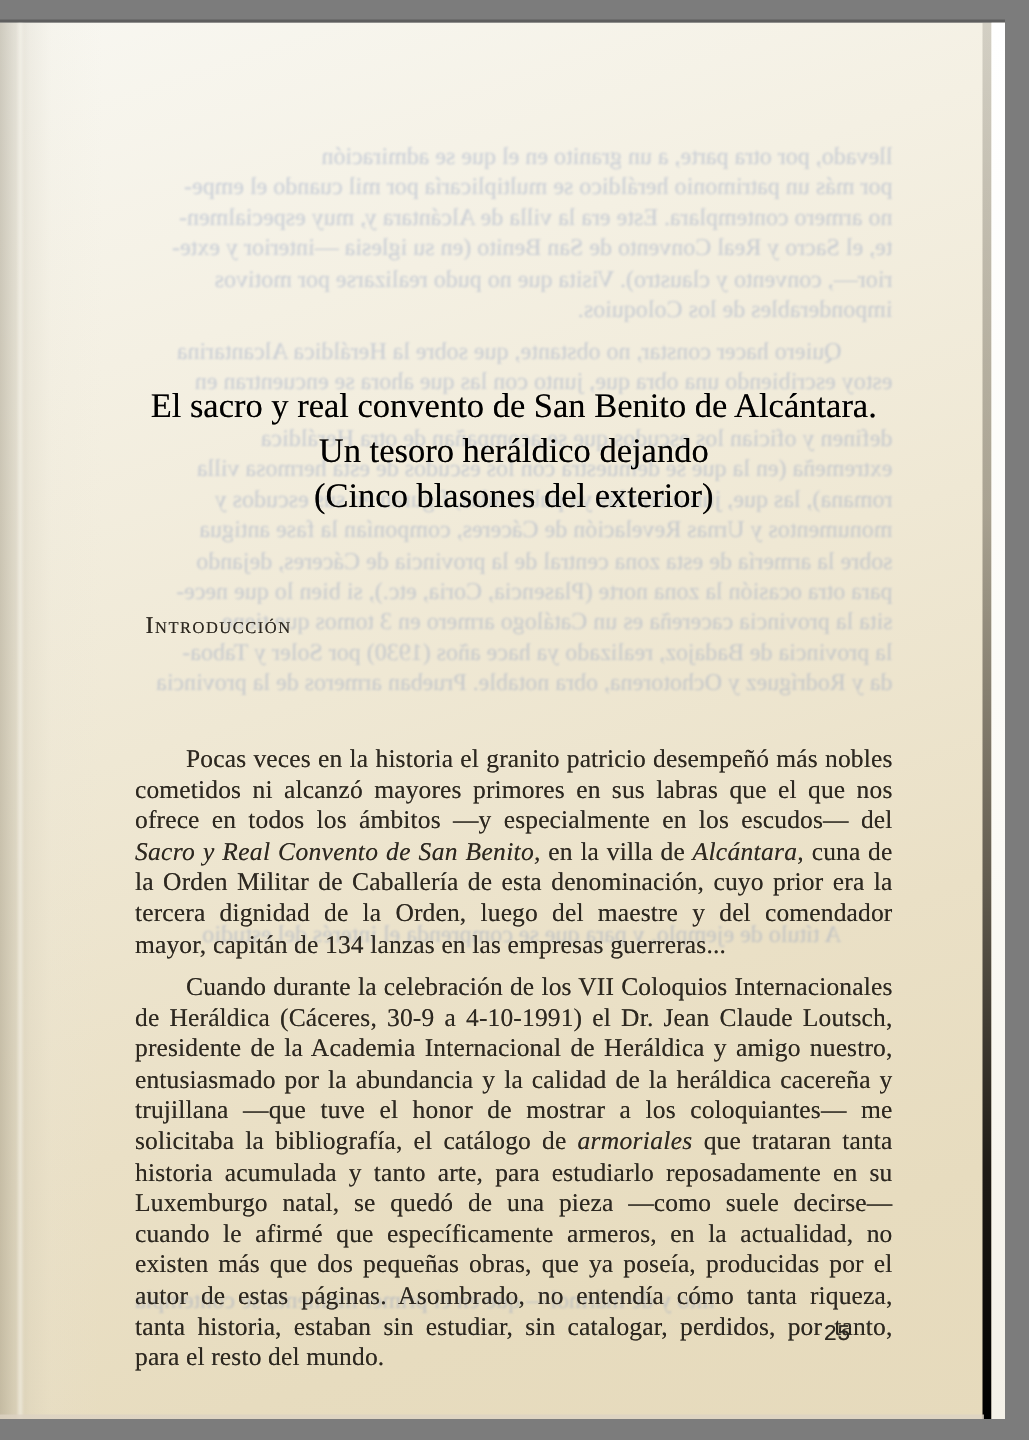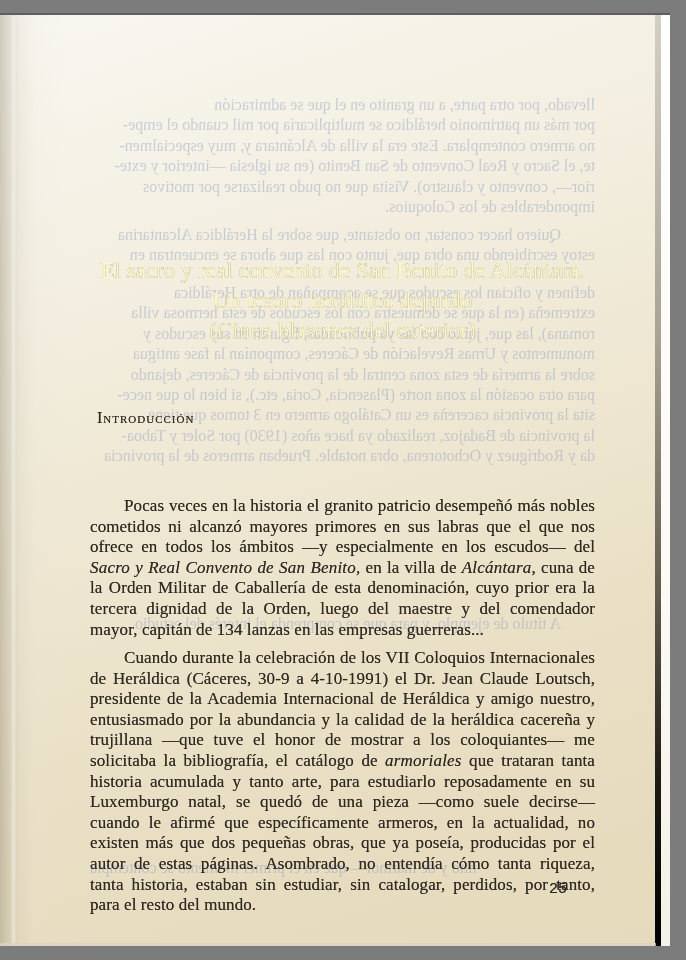--- a/index.html
+++ b/index.html
@@ -60,21 +60,21 @@
     text-align:left;
   }
   .bleed .line{white-space:nowrap;overflow:hidden;}
   .bleed .indent{text-indent:34px;}
   .bleed .align-right{text-align:right;}
   
   .ink{color:#2d2820;text-shadow:0 0 0.3px rgba(45,40,32,0.65);}
   .title-block{
     position:absolute;left:70px;width:545px;top:241px;
     text-align:center;font-size:23px;line-height:30px;
-    color:#fef9c3;text-shadow:0 0 0.35px rgba(41,36,29,0.7);
+    color:#000000;text-shadow:0 0 0.35px rgba(41,36,29,0.7);
   }
   .section-heading{
     position:absolute;left:97px;top:394px;
     font-variant:small-caps;font-size:16px;letter-spacing:1px;text-align:right;
   }
   .para{
     position:absolute;left:90px;width:505px;
     font-size:17px;line-height:20.6px;
     text-align:justify;text-indent:34px;
     letter-spacing:0.1px;

